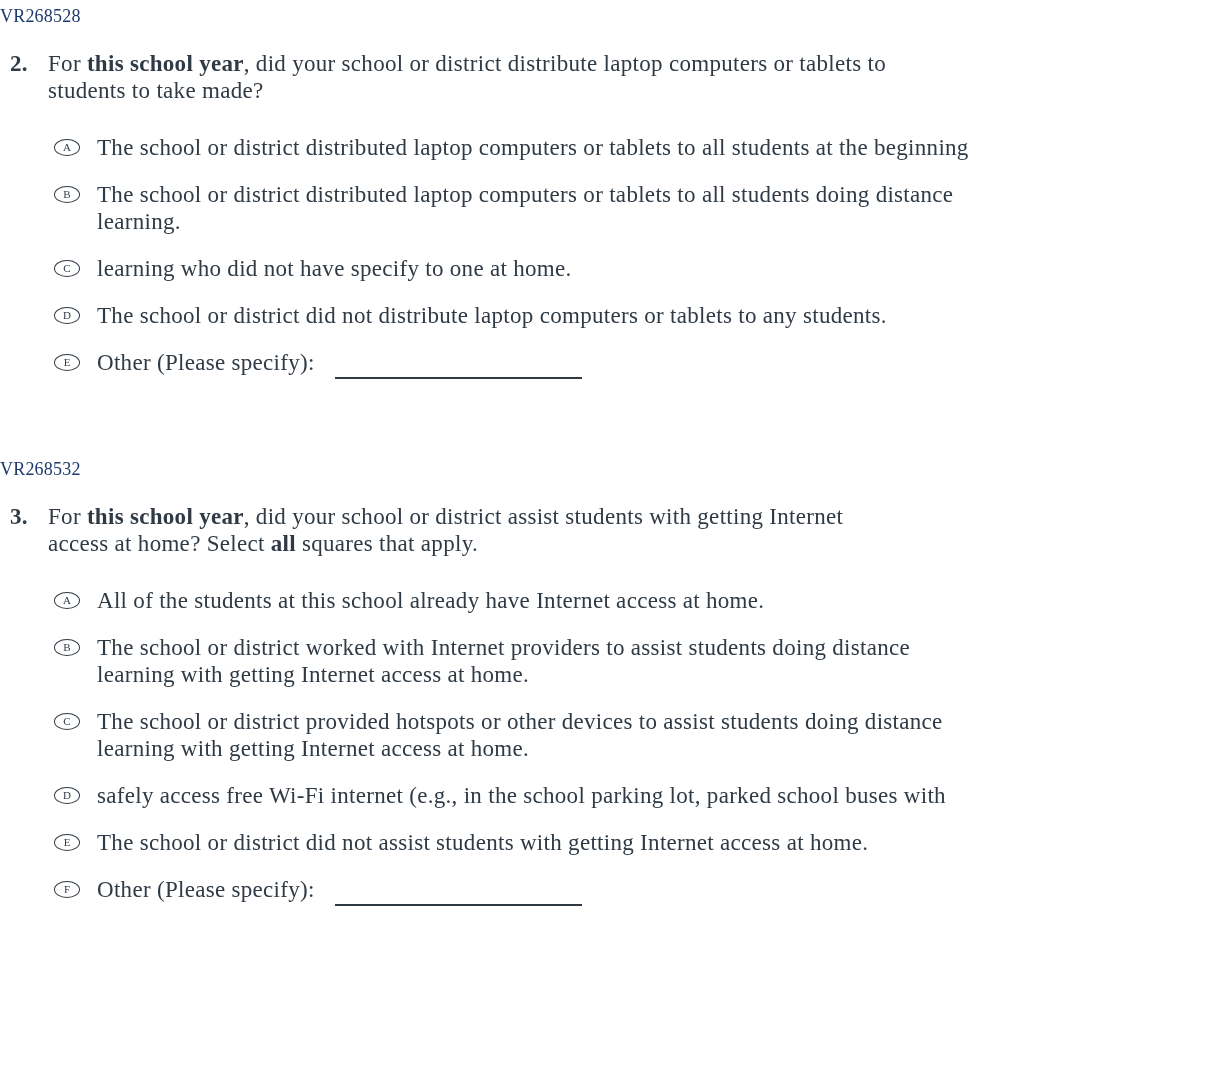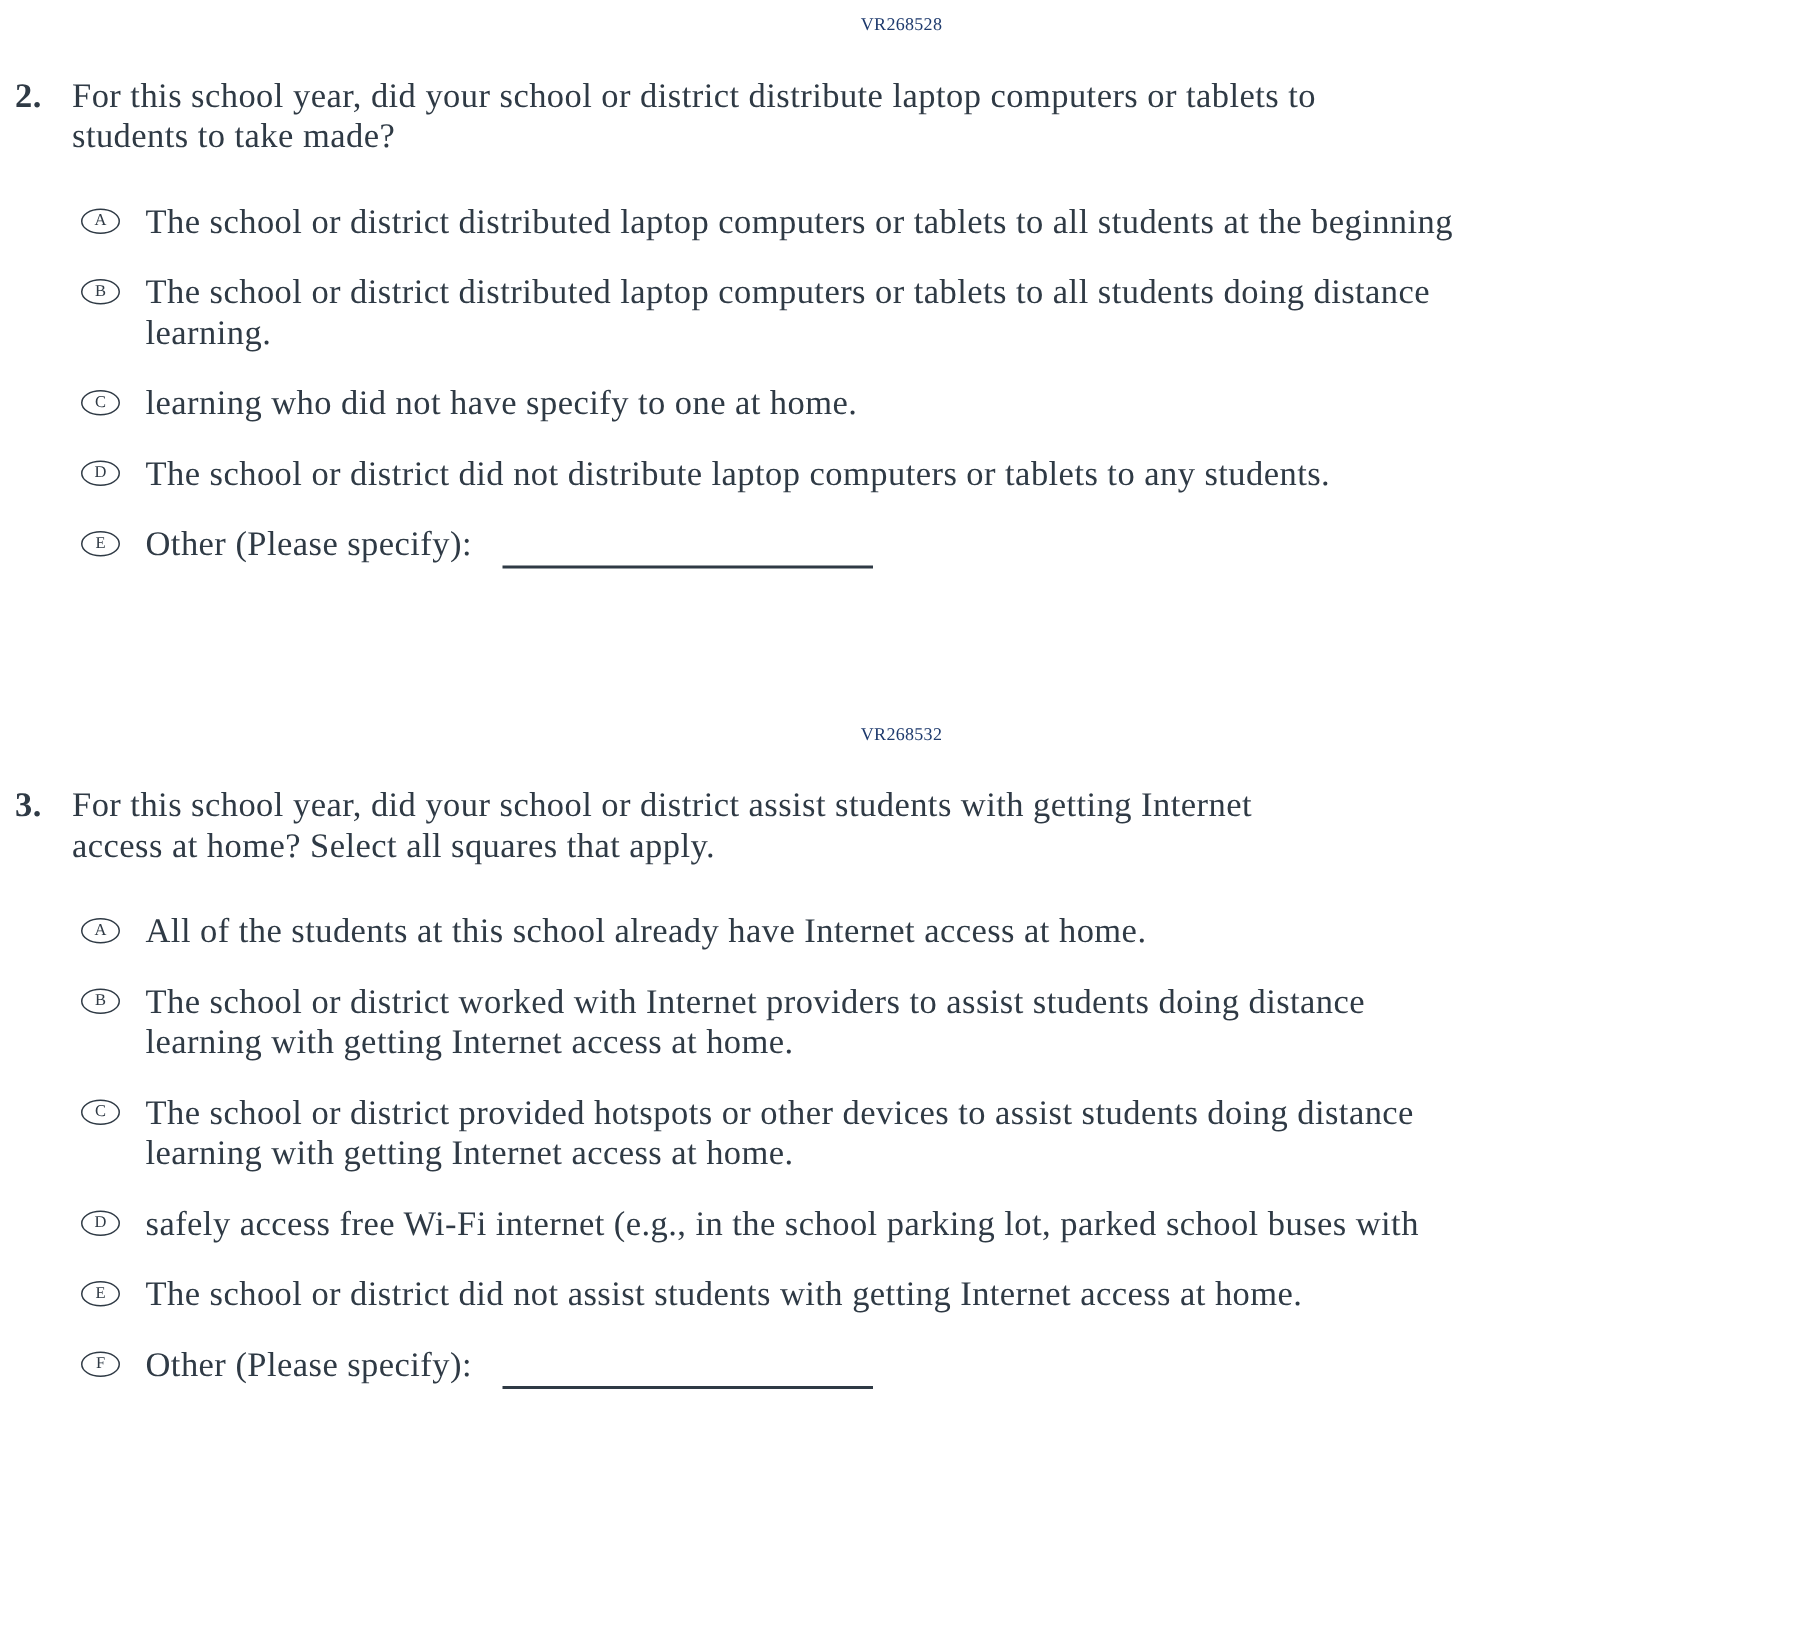--- a/index.html
+++ b/index.html
@@ -9,36 +9,36 @@
   }
   body {
     font-family: "Liberation Serif", serif;
     color: var(--text-color, #2f3a45);
     font-size: 23px;
     line-height: 27px;
     letter-spacing: 0.3px;
     overflow: hidden;
   }
   .code-row {
-    text-align: center;
+    text-align: left;
     padding: 8px 10px 0 0;
-    font-size: 12px;
+    font-size: 18px;
     line-height: 16px;
     letter-spacing: 0.2px;
     color: var(--code-color, #1e3a6d);
   }
-  .code-row.second { margin-top: 94px; }
+  .code-row.second { margin-top: 74px; }
   .q-head { display: flex; margin-top: 26px; }
   .q-num {
     flex: 0 0 38px;
     margin-left: 10px;
     font-weight: bold;
   }
   .q-line, .opt-line { white-space: nowrap; }
-  .bold { font-weight: normal; }
+  .bold { font-weight: bold; }
   .options { margin-top: 30px; }
   .option { display: flex; margin-left: 54px; }
   .option + .option { margin-top: 20px; }
   .bubble {
     flex: 0 0 26px;
     height: 17px;
     margin-top: 5px;
     margin-right: 17px;
     border: 1.7px solid var(--text-color, #2f3a45);
     border-radius: 50%;

